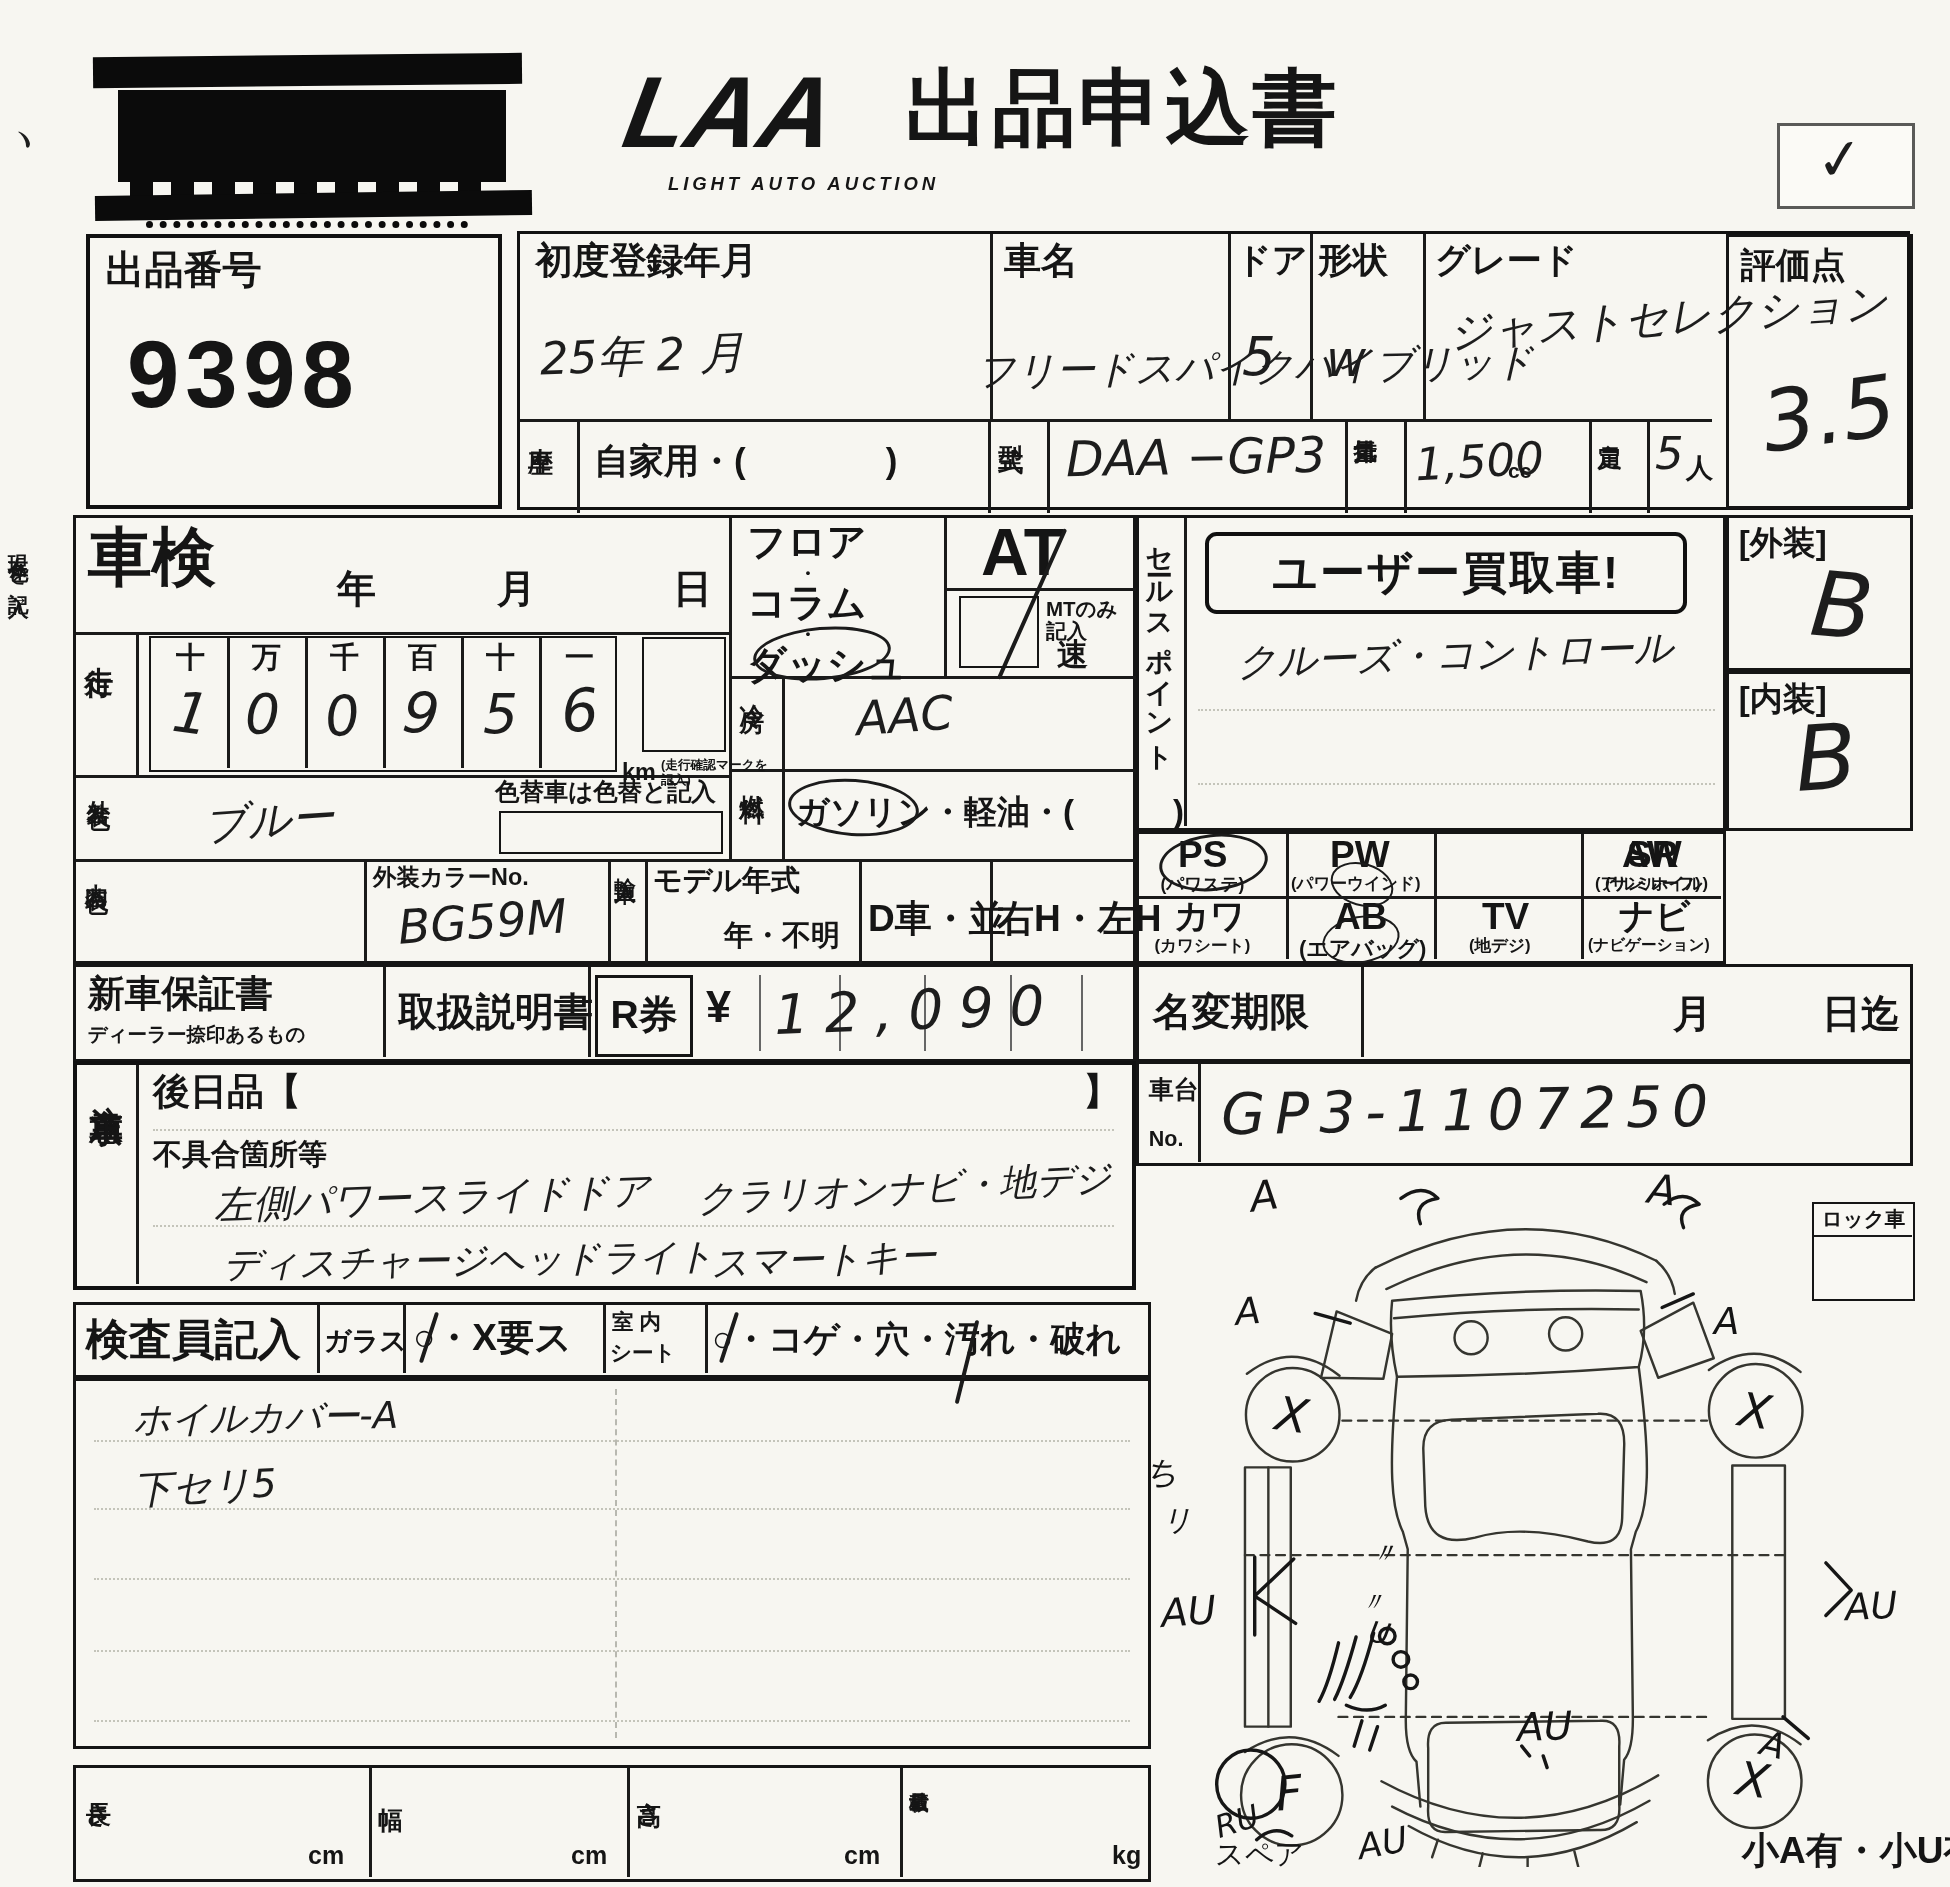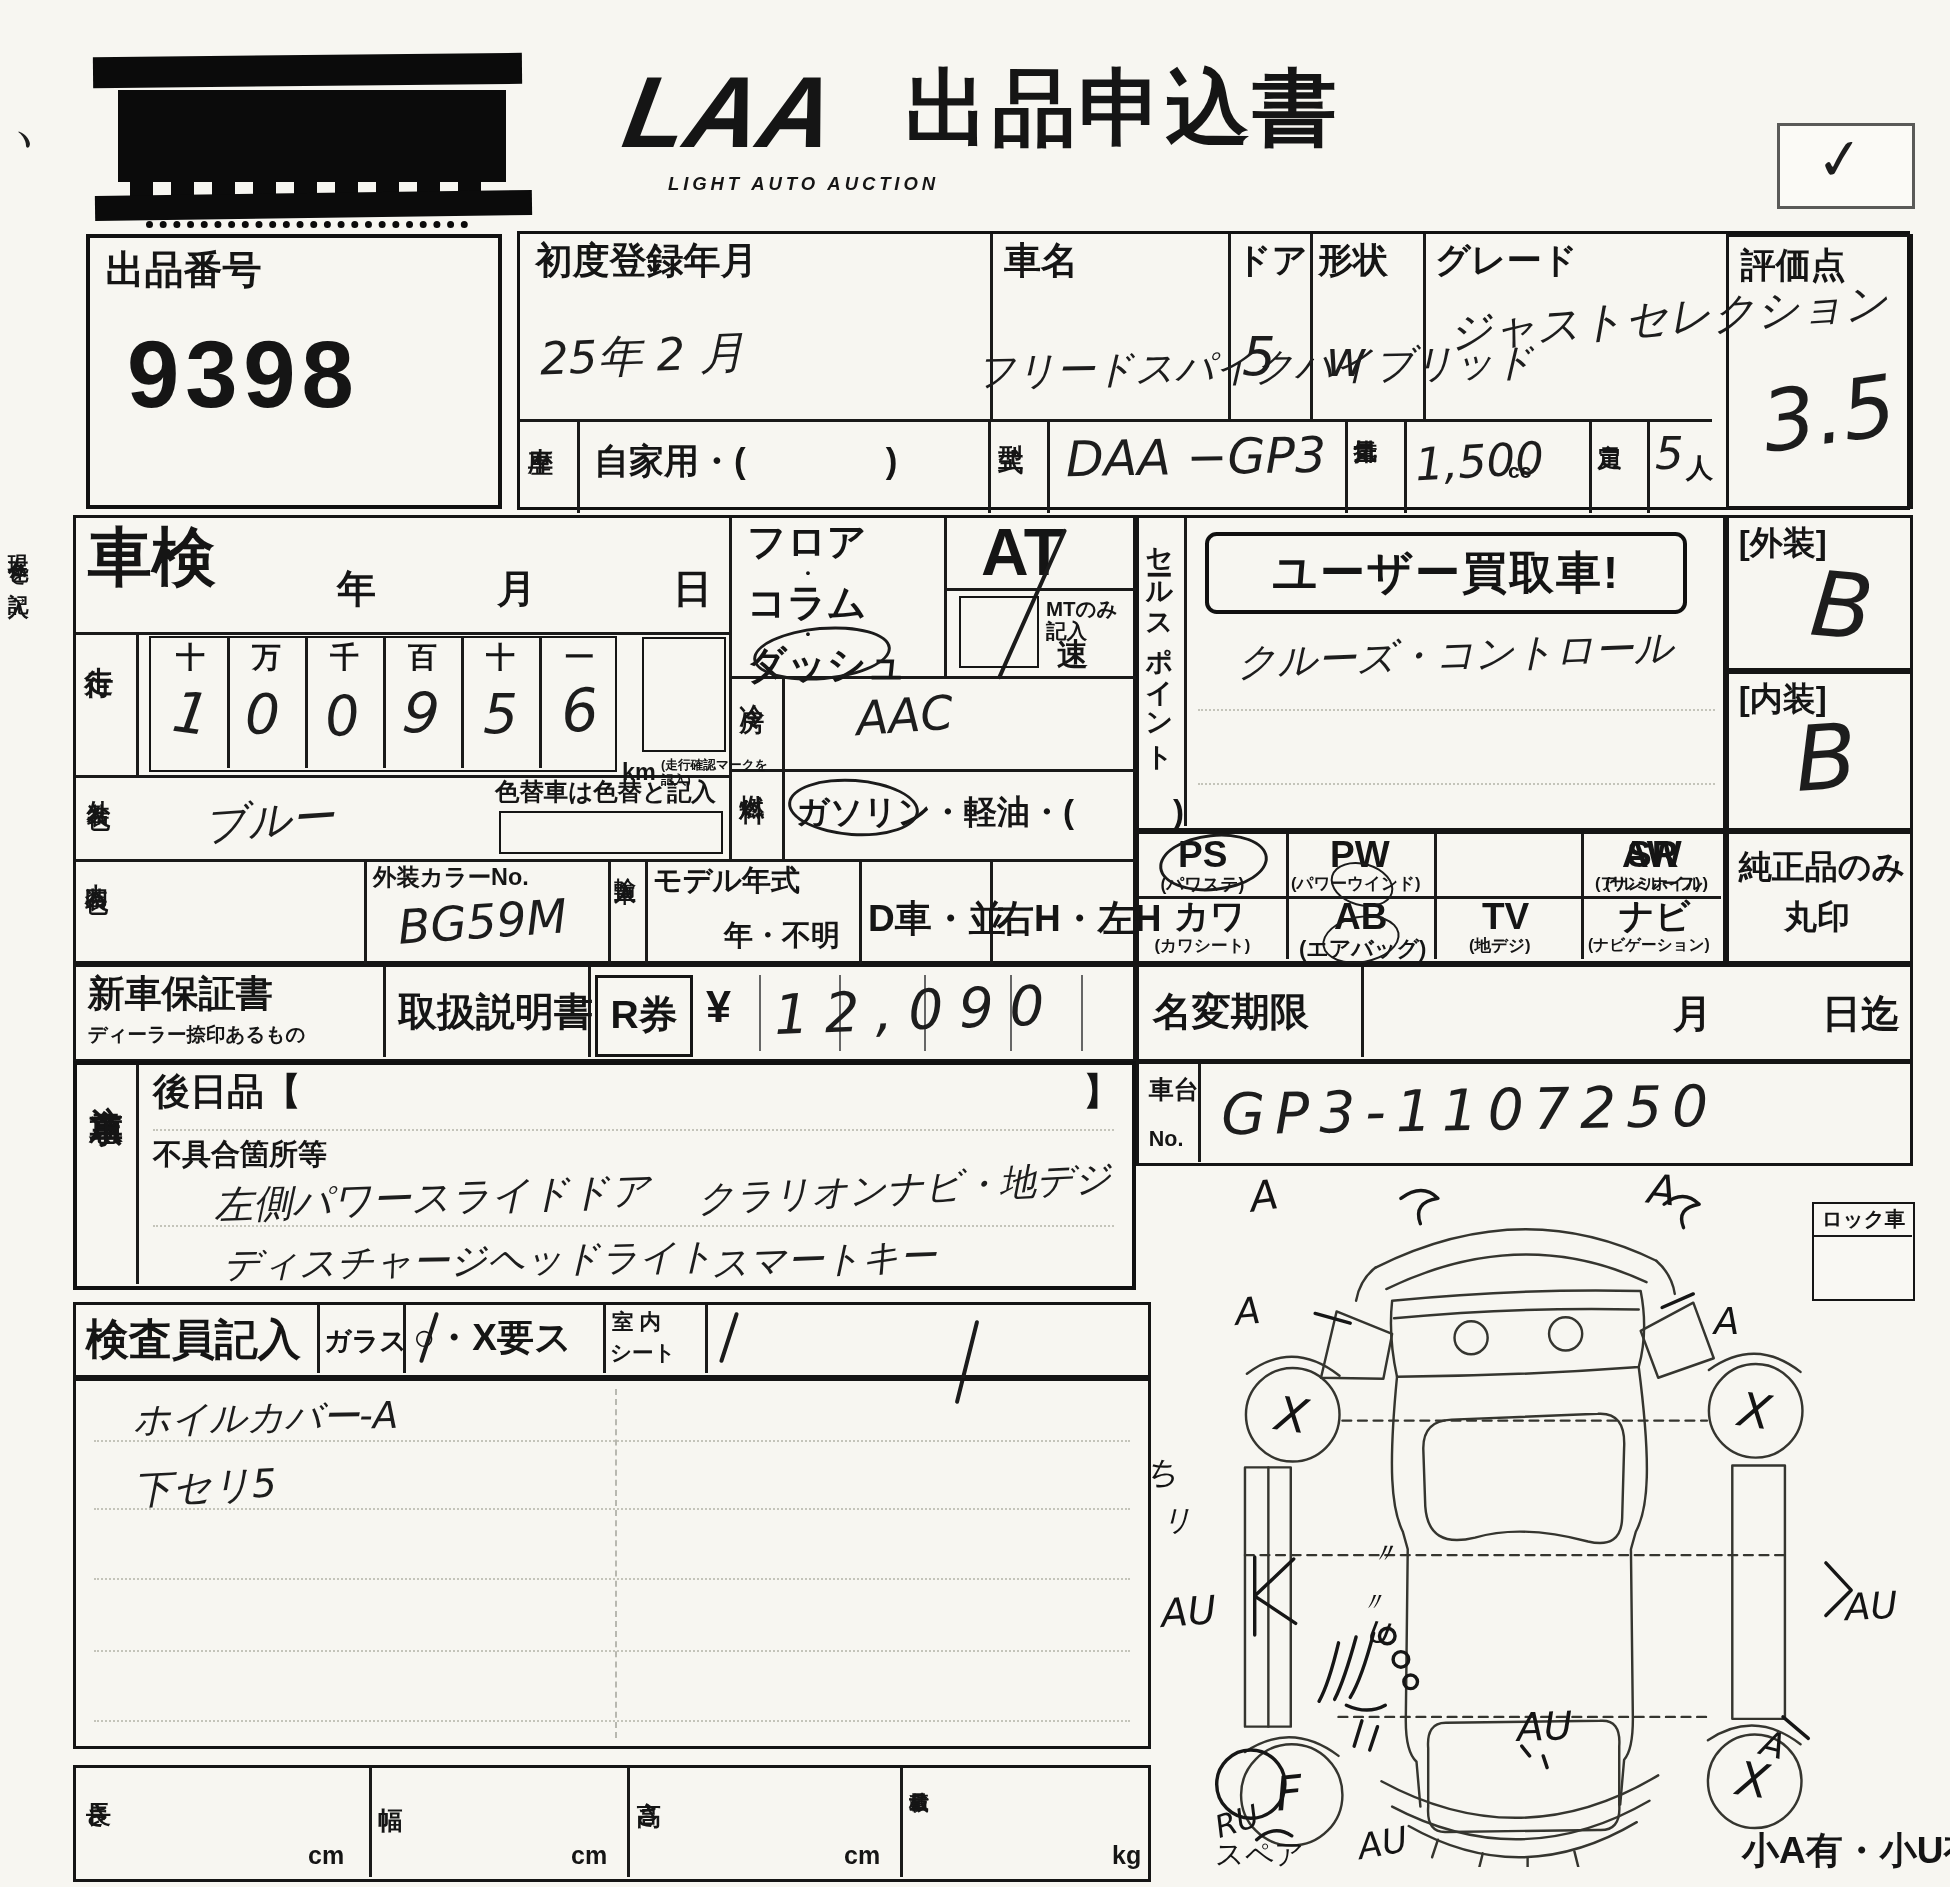--- a/index.html
+++ b/index.html
@@ -232,24 +232,20 @@
     <div class="txt" style="left:160px;top:103px;font-size:22px;font-weight:bold">(エアバッグ)</div>
     <div class="lbl" style="left:343px;top:64px;font-size:37px">TV</div>
     <div class="txt" style="left:330px;top:103px;font-size:16.6px;font-weight:bold">(地デジ)</div>
     <div class="lbl" style="left:480px;top:64px;font-size:35px">ナビ</div>
     <div class="txt" style="left:449px;top:103px;font-size:15.6px;font-weight:bold">(ナビゲーション)</div>
     <span class="hc" style="left:19.5px;top:0;width:109px;height:57px;transform:rotate(-6deg)"></span>
     <span class="hc" style="left:191px;top:29px;width:64px;height:43px;transform:rotate(16deg);border-width:2.9px"></span>
     <span class="hc" style="left:183px;top:82px;width:78px;height:47px;transform:rotate(-10deg);border-width:2.9px"></span>
   </div>
 
-  <div class="box" id="genuine">
-    <div class="lbl" style="left:9.8px;top:15.6px;font-size:33px">純正品のみ</div>
-    <div class="lbl" style="left:55px;top:66px;font-size:33px">丸印</div>
-  </div>
 
   <div class="box" id="extbox">
     <div class="lbl" style="left:9.8px;top:7.8px;font-size:33px">[外装]</div>
     <div class="hw" style="left:82px;top:43px;font-size:90px;transform:rotate(5deg)">B</div>
   </div>
   <div class="box" id="intbox">
     <div class="lbl" style="left:9.8px;top:7.8px;font-size:33px">[内装]</div>
     <div class="hw" style="left:66px;top:39px;font-size:90px;transform:rotate(-4deg)">B</div>
   </div>
 
@@ -305,20 +301,21 @@
   <div class="box" id="insphead">
     <span class="vline" style="left:241px;top:0;height:68px"></span>
     <span class="vline" style="left:327px;top:0;height:68px"></span>
     <span class="vline" style="left:527px;top:0;height:68px"></span>
     <span class="vline" style="left:629px;top:0;height:68px"></span>
     <div class="lbl" style="left:9.8px;top:11.7px;font-size:43px">検査員記入</div>
     <div class="lbl" style="left:248px;top:21.5px;font-size:27px">ガラス</div>
     <div class="lbl" style="left:337px;top:13.7px;font-size:37px">○・X要ス</div>
     <div class="lbl" style="left:536px;top:5.9px;font-size:21.5px">室 内</div>
     <div class="lbl" style="left:534px;top:37px;font-size:21.5px">シート</div>
+    <div class="lbl" style="left:636px;top:15.6px;font-size:35px">○・コゲ・穴・汚れ・破れ</div>
     <span class="slash" style="left:351px;top:5.9px;height:53px;transform:rotate(18deg)"></span>
     <span class="slash" style="left:651px;top:5.9px;height:53px;transform:rotate(18deg)"></span>
     <span class="slash" style="left:889px;top:13.7px;height:86px;transform:rotate(14deg)"></span>
   </div>
 
   <div class="box" id="inspbox">
     <div class="hw" style="left:57px;top:17.6px;font-size:37px;transform:rotate(-1deg)">ホイルカバー-A</div>
     <div class="hw" style="left:57px;top:86px;font-size:39px;transform:rotate(-3deg)">下セリ5</div>
     <span class="dot" style="left:17.6px;top:59px;width:1036px"></span>
     <span class="dot" style="left:17.6px;top:127px;width:1036px"></span>

